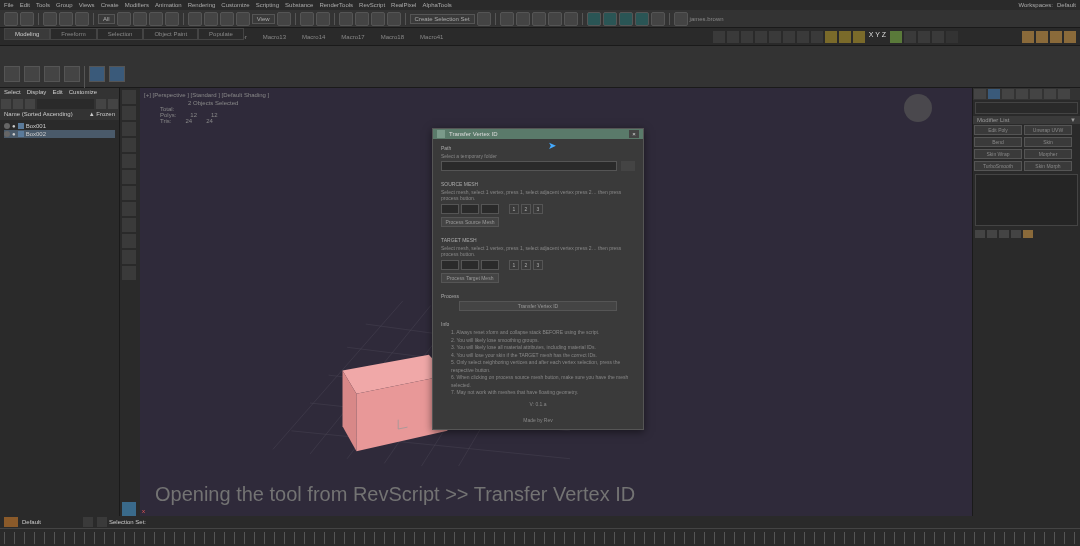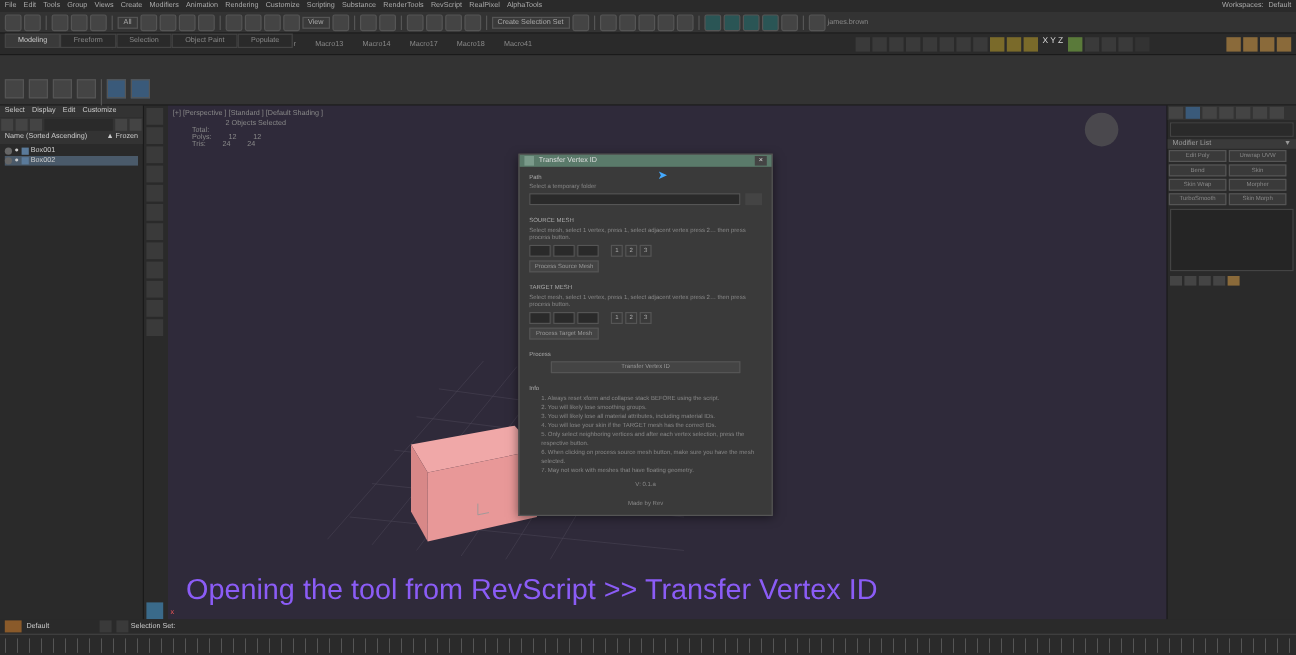--- a/index.html
+++ b/index.html
@@ -93,21 +93,21 @@
 .dlg-btn { height:10px; background:#444; border:1px solid #555; font-size:5px; display:flex; align-items:center; justify-content:center; color:#999; }
 .dlg-btn.sm { width:58px; }
 .dlg-btn.full { width:158px; margin:0 auto; }
 .dlg-info ol { padding-left:10px; font-size:5px; color:#888; line-height:1.5; }
 .dlg-info li { list-style:none; }
 .dlg-ver { text-align:center; font-size:5px; color:#888; margin-top:4px; }
 .dlg-credit { text-align:center; font-size:5px; color:#888; margin-top:10px; }
 .cursor { position:absolute; left:548px; top:140px; color:#4af; font-size:10px; z-index:100; }
 
 
-.caption { position:absolute; left:155px; bottom:40px; font-size:24px; color:#8b5cf6; }
+.caption { position:absolute; left:155px; bottom:40px; font-size:20px; color:#737373; }
 
 
 .status { position:absolute; bottom:18px; left:0; right:0; height:12px; background:#2a2a2a; display:flex; align-items:center; padding:0 4px; font-size:6px; }
 .status .sw { width:14px; height:10px; background:#8a5a2a; margin-right:4px; }
 .status .ico { width:10px; height:10px; background:#3a3a3a; margin:0 2px; }
 .timeline { position:absolute; bottom:0; left:0; right:0; height:18px; background:#2a2a2a; border-top:1px solid #444; display:flex; align-items:center; padding:0 4px; font-size:5px; }
 .timeline .ticks { flex:1; height:12px; background:repeating-linear-gradient(90deg,#555 0,#555 1px,transparent 1px,transparent 10px); position:relative; }
 .axis-hint { position:absolute; left:142px; bottom:32px; font-size:6px; }
 .axis-hint .x { color:#e55; }
 </style>

